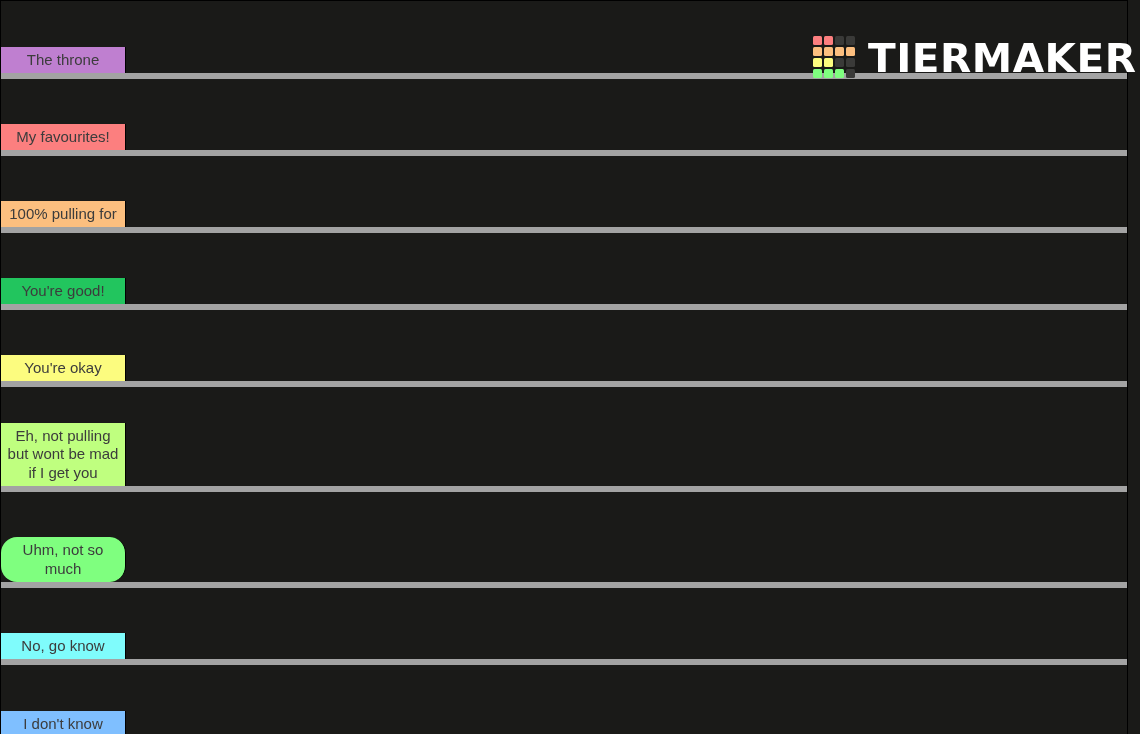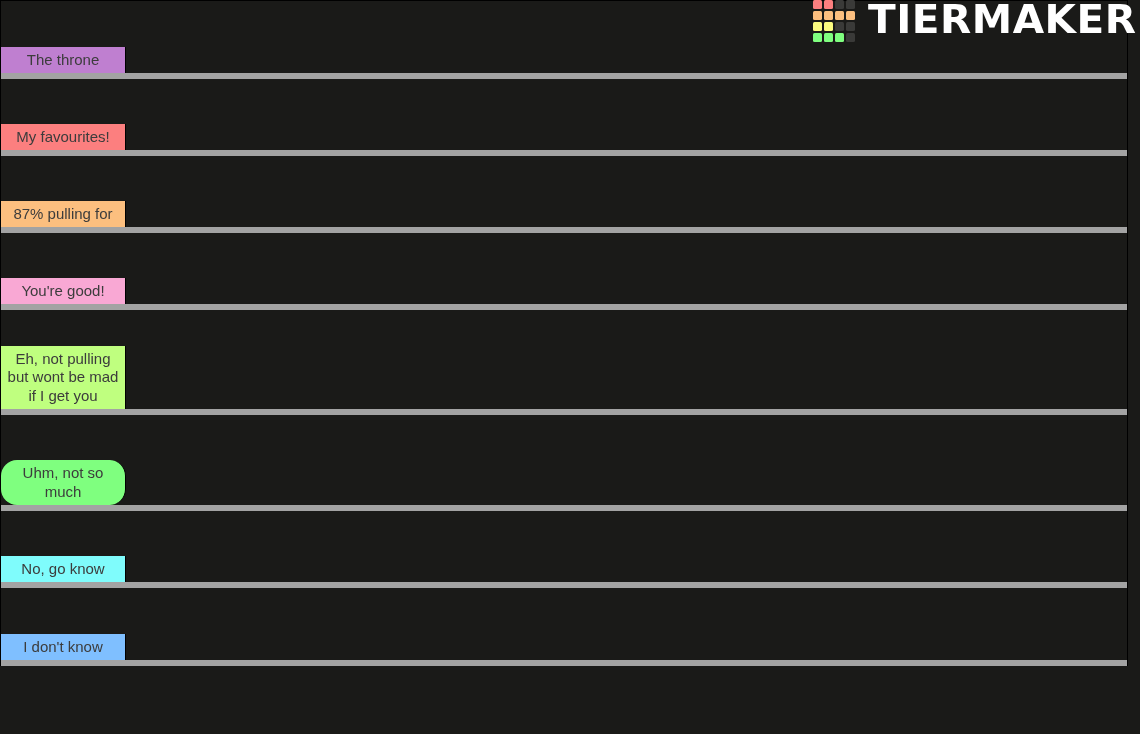--- a/index.html
+++ b/index.html
@@ -22,21 +22,21 @@
     box-sizing: border-box;
   }
 
   
   .brand-logo {
     position: absolute;
     top: 0;
     right: 0;
     height: 78px;
     display: flex;
-    align-items: flex-start;
+    align-items: flex-end;
     padding-right: 14px;
     gap: 13px;
     z-index: 5;
     pointer-events: auto;
   }
   .brand-grid {
     width: 42px;
     height: 42px;
     display: grid;
     grid-template-columns: repeat(4, 1fr);
@@ -134,25 +134,29 @@
   <div class="tier-list">
       <div class="tier-row" style="height: 78px;">
         <div class="tier-label" style="background: rgb(191, 127, 208);">The throne</div>
         <div class="tier-items"></div>
       </div>
       <div class="tier-row" style="height: 77px; gap: 48px;">
         <div class="tier-label" style="background: rgb(252, 127, 127);">My favourites!</div>
         <div class="tier-items"></div>
       </div>
       <div class="tier-row" style="height: 77px;">
-        <div class="tier-label" style="background: rgb(252, 191, 127);">87% pulling for</div>
+        <div class="tier-label" style="background: rgb(252, 191, 127);">100% pulling for</div>
         <div class="tier-items"></div>
       </div>
       <div class="tier-row" style="height: 77px;">
-        <div class="tier-label" style="background: #f9a8d4; margin-top: 20px;">You're good!</div>
+        <div class="tier-label" style="background: #22c55e; margin-top: 20px;">You're good!</div>
+        <div class="tier-items"></div>
+      </div>
+      <div class="tier-row" style="height: 77px;">
+        <div class="tier-label" style="background: rgb(252, 252, 127);">You're okay</div>
         <div class="tier-items"></div>
       </div>
       <div class="tier-row" style="height: 105px;">
         <div class="tier-label" style="background: rgb(191, 255, 127);">Eh, not pulling but wont be mad if I get you</div>
         <div class="tier-items"></div>
       </div>
       <div class="tier-row" style="height: 96px;">
         <div class="tier-label" style="background: rgb(127, 255, 127); border-radius: 16px;">Uhm, not so much</div>
         <div class="tier-items"></div>
       </div>

